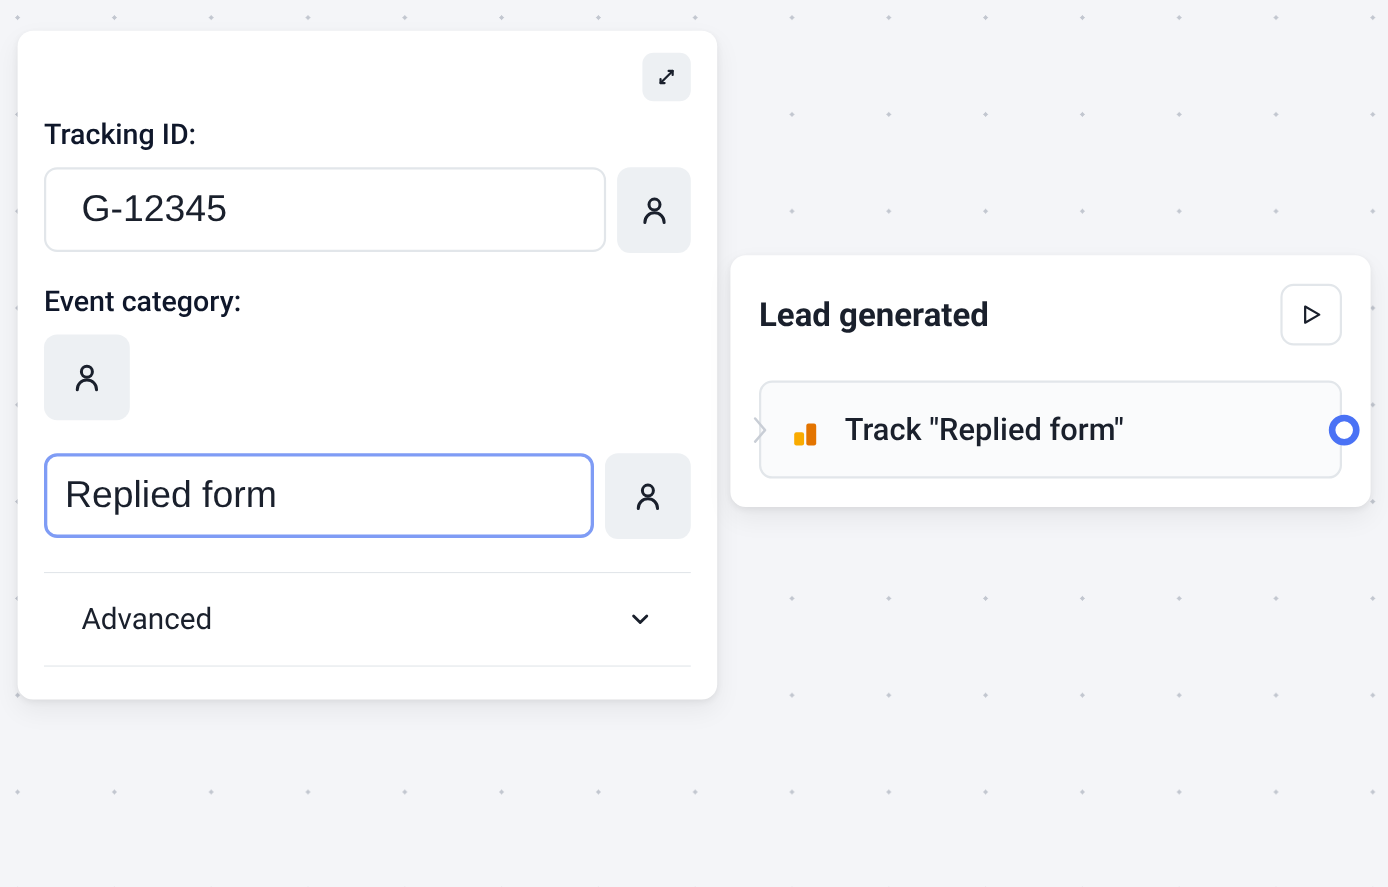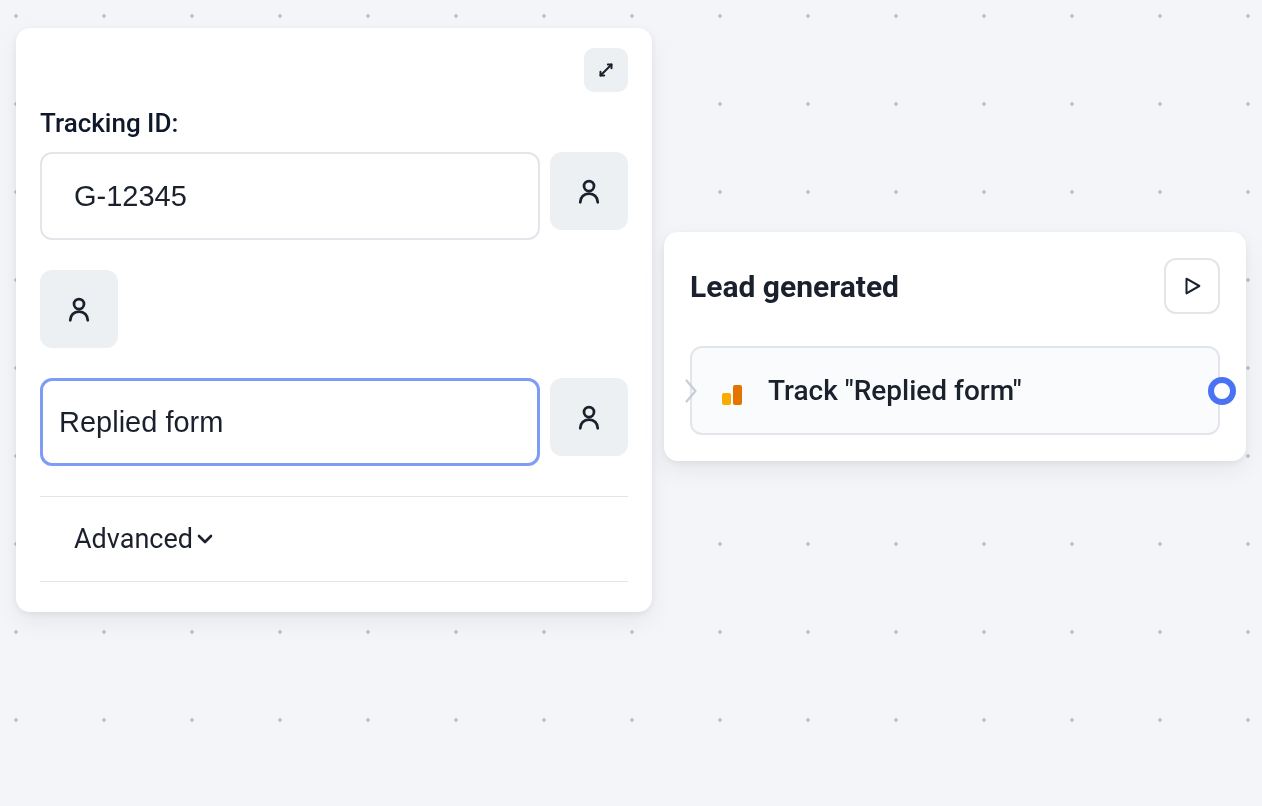--- a/index.html
+++ b/index.html
@@ -52,25 +52,25 @@
     color: #0f172a;
     margin-bottom: 14px;
   }
   .field-row {
     display: flex;
     gap: 10px;
     margin-bottom: 30px;
   }
   .text-input {
     flex: 1;
-    height: 88px;
+    height: 77px;
     border: 2px solid #e2e6ea;
     border-radius: 12px;
     background: #fff;
-    font-size: 29px;
+    font-size: 34px;
     padding: 0 32px;
     color: #1a202c;
     outline: none;
   }
   .text-input.focused {
     border: 3px solid #7f9cf5;
     border-radius: 12px;
     padding-left: 16px;
   }
   .variable-btn {
@@ -83,21 +83,21 @@
     align-items: center;
     justify-content: center;
     cursor: pointer;
     color: #1a202c;
   }
   .advanced-row {
     border-top: 1px solid #e2e6ea;
     border-bottom: 1px solid #e2e6ea;
     padding: 26px 34px 26px 34px;
     display: flex;
-    justify-content: flex-start;
+    justify-content: space-between;
     align-items: center;
     cursor: pointer;
     margin-bottom: 30px;
   }
   .advanced-label {
     font-size: 27px;
     font-weight: 400;
     color: #1a202c;
   }
   .node-card {
@@ -211,20 +211,21 @@
   <div class="field-row">
     <input class="text-input" type="text" value="G-12345" style="">
     <button class="variable-btn">
       <svg width="30" height="30" viewBox="0 0 24 24" fill="none" stroke="currentColor" stroke-width="2.2" stroke-linecap="round" stroke-linejoin="round">
         <circle cx="12" cy="8" r="4"></circle>
         <path d="M5 21c0-4 3-7 7-7s7 3 7 7"></path>
       </svg>
     </button>
   </div>
 
+  <div class="field-label">Event category:</div>
   <div class="field-row">
     <button class="variable-btn">
       <svg width="30" height="30" viewBox="0 0 24 24" fill="none" stroke="currentColor" stroke-width="2.2" stroke-linecap="round" stroke-linejoin="round">
         <circle cx="12" cy="8" r="4"></circle>
         <path d="M5 21c0-4 3-7 7-7s7 3 7 7"></path>
       </svg>
     </button>
   </div>
 
   <div class="field-row">

